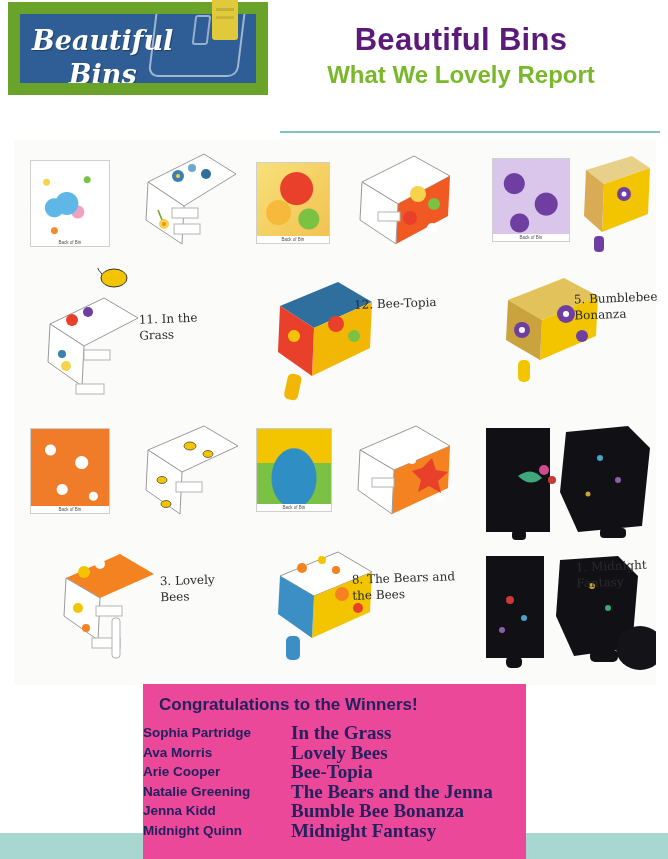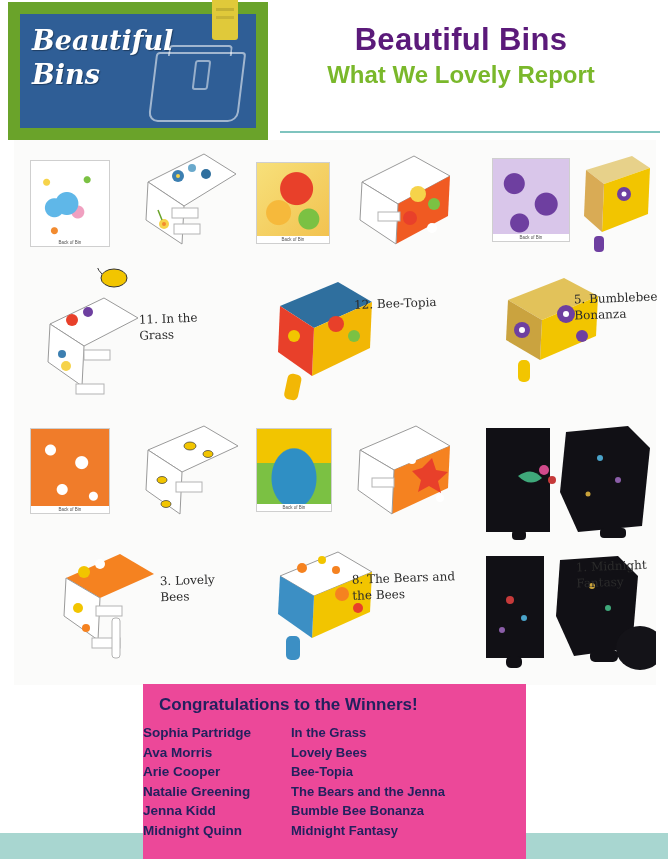--- a/index.html
+++ b/index.html
@@ -21,24 +21,25 @@
     top: 0;
     left: 0;
     width: 668px;
     height: 134px;
   }
   .logo-block {
     position: absolute;
     left: 8px;
     top: 2px;
     width: 260px;
-    height: 138px;
+    height: 93px;
     background: #6aa32a;
     box-sizing: border-box;
     padding: 12px;
+    text-align: center;
   }
   .logo-inner {
     width: 100%;
     height: 100%;
     background: #2f5e96;
     position: relative;
     overflow: hidden;
   }
   .logo-text {
     position: absolute;
@@ -200,22 +201,23 @@
     line-height: 19.5px;
   }
   .wname {
     width: 148px;
     color: #23215e;
     font-size: 13.5px;
     font-weight: bold;
   }
   .wdesign {
     color: #23215e;
-    font-size: 13px;
-    font-weight: bold;
+    font-size: 19px;
+    font-weight: bold;
+    font-family: Liberation Serif, serif;
   }
   .bottom-band {
     position: absolute;
     left: 0;
     bottom: 0;
     width: 668px;
     height: 26px;
     background: #a8d6d0;
     z-index: -1;
   }

